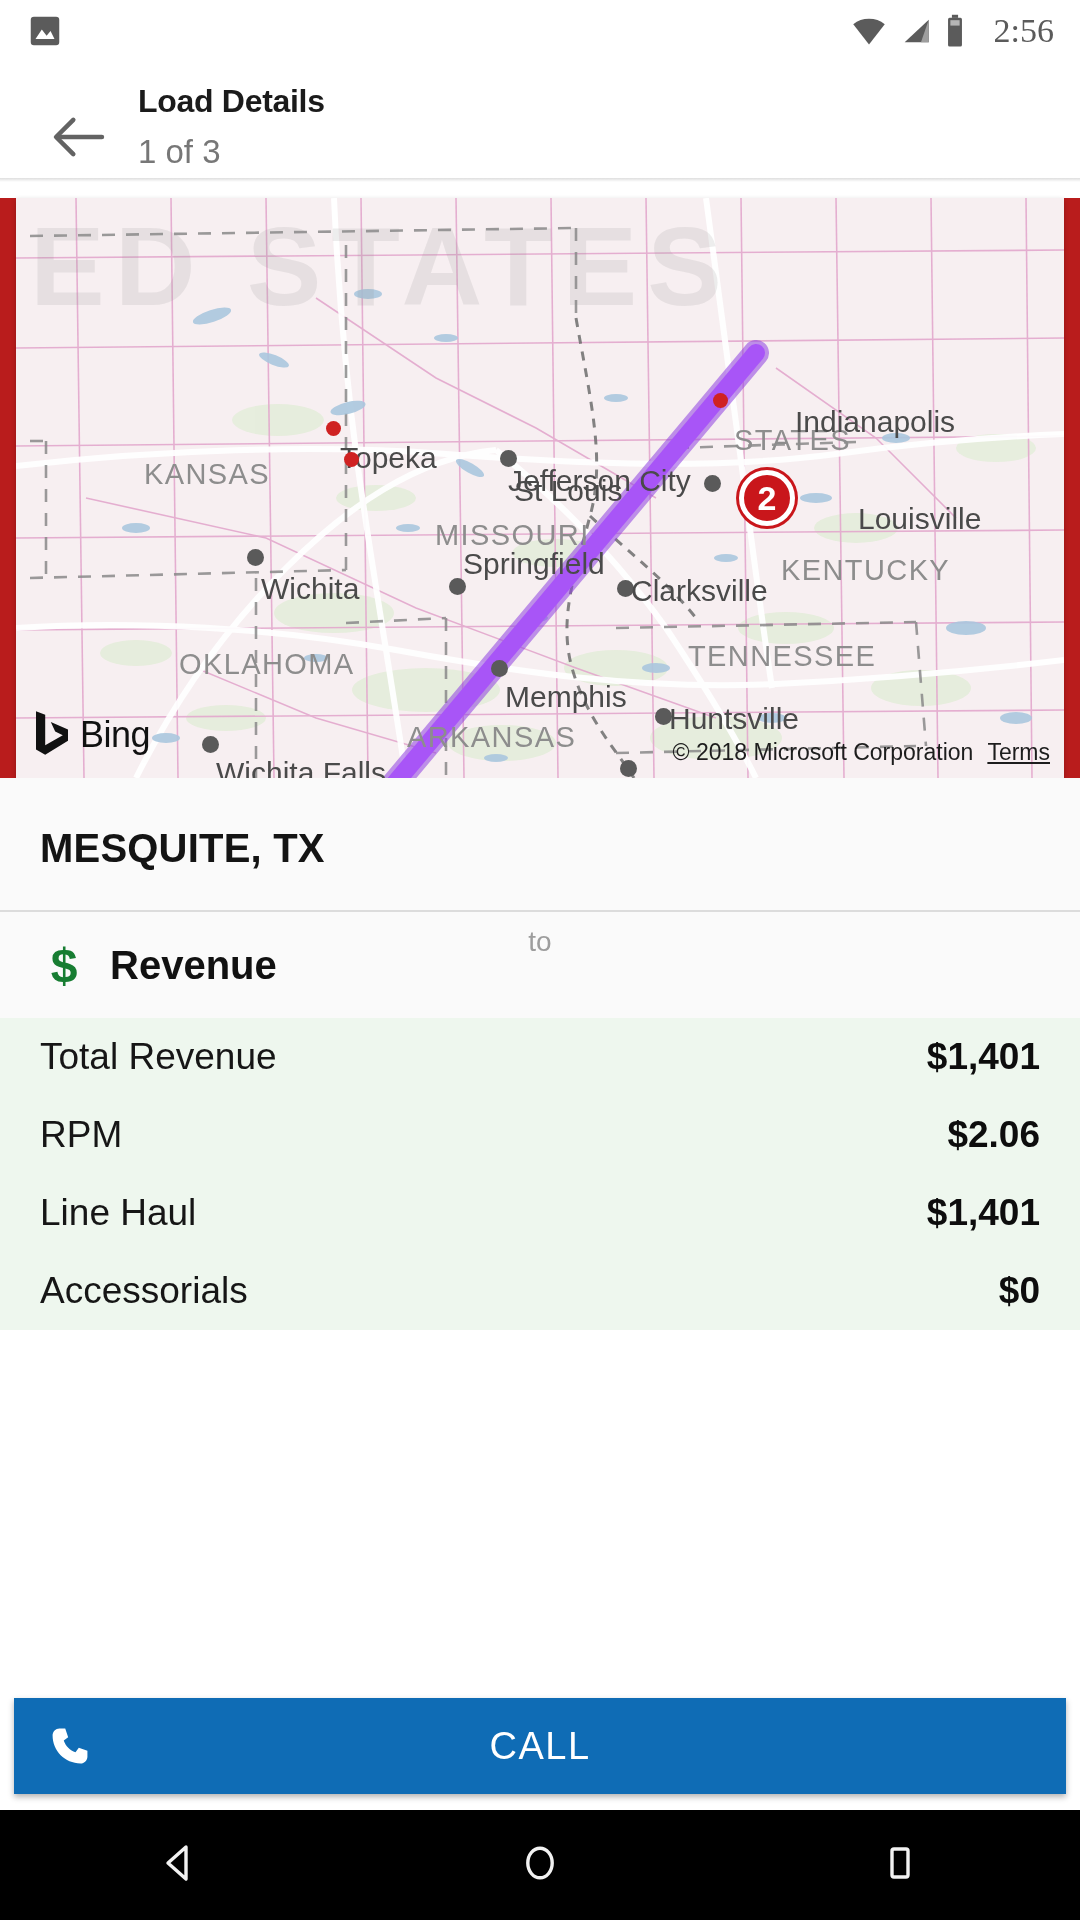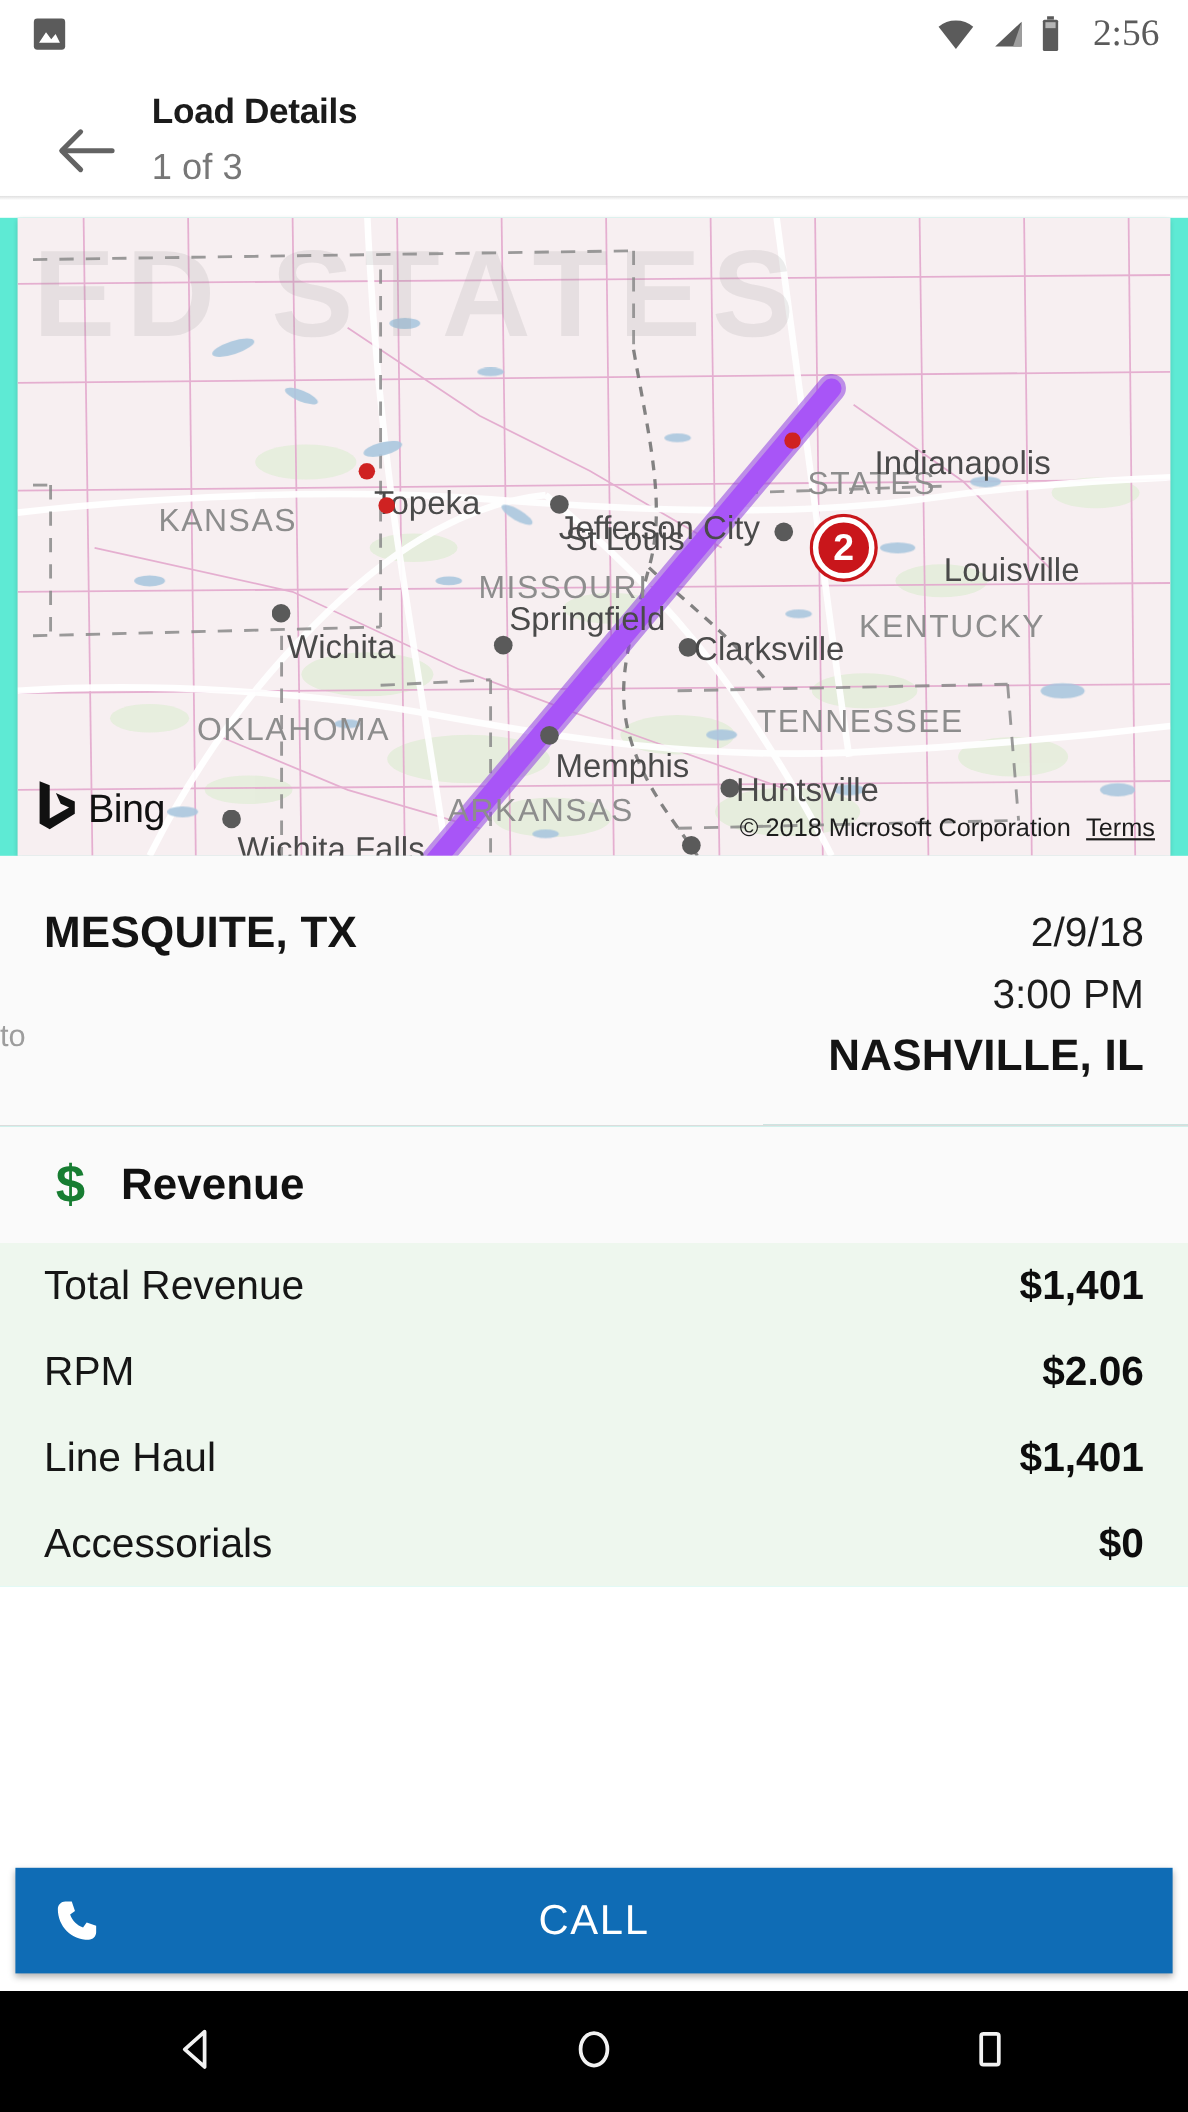--- a/index.html
+++ b/index.html
@@ -52,21 +52,21 @@
   #page-subtitle {
     font-size:33px; color:#777777; line-height:44px;
     margin-top:2px;
   }
   #app-bar-shadow {
     height:4px; width:100%;
     background:linear-gradient(to bottom, rgba(0,0,0,0.13), rgba(0,0,0,0));
   }
 
   
-  #content { width:100%; background:#5eead4; }
+  #content { width:100%; background:#b91c1c; }
 
   
   #map-card {
     margin:16px 16px 0 16px;
     height:580px;
     background:#f6eef0;
     position:relative;
     overflow:hidden;
     box-shadow:0 2px 5px rgba(0,0,0,0.22);
   }
@@ -118,20 +118,21 @@
     background:#fafafa;
     padding:42px 40px 34px 40px;
     display:flex;
     position:relative;
   }
   #origin-col { text-align:left; }
   #dest-col { text-align:right; margin-left:auto; }
   #to-word {
     position:absolute;
     left:0; right:0; top:148px;
+    text-align:center;
     font-size:28px; color:#9d9d9d;
   }
   .stop-city {
     font-size:40px; font-weight:bold; color:#141414;
     letter-spacing:0.2px; line-height:56px;
   }
   .stop-line {
     font-size:37px; color:#1d1d1d; line-height:56px;
   }
   #section-divider { height:2px; background:#dcdcdc; }
@@ -404,25 +405,20 @@
       <span>© 2018 Microsoft Corporation</span>
       <span id="terms-link">Terms</span>
     </div>
   </div>
 
   <div id="stops">
     <div id="origin-col">
       <div class="stop-city">MESQUITE, TX</div>
     </div>
     <div id="to-word">to</div>
-    <div id="dest-col">
-      <div class="stop-line">2/9/18</div>
-      <div class="stop-line">3:00 PM</div>
-      <div class="stop-city">NASHVILLE, IL</div>
-    </div>
   </div>
 
   <div id="section-divider"></div>
 
   <div id="revenue-header">
     <span id="dollar-icon" style="color: rgb(23, 125, 50);">$</span>
     <span id="revenue-title">Revenue</span>
   </div>
   <div id="revenue-rows" style="background: rgb(238, 247, 238);">
       <div class="rev-row">

